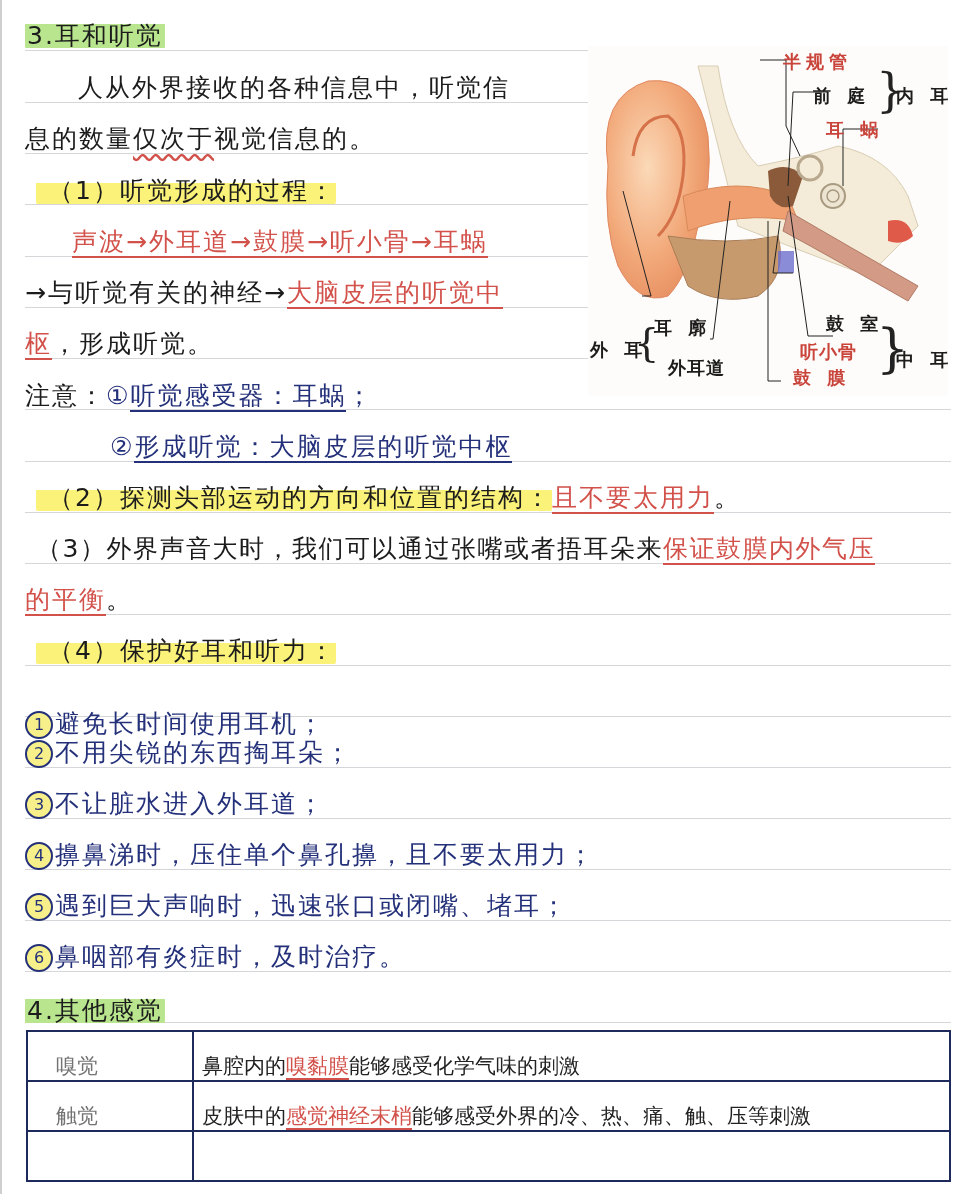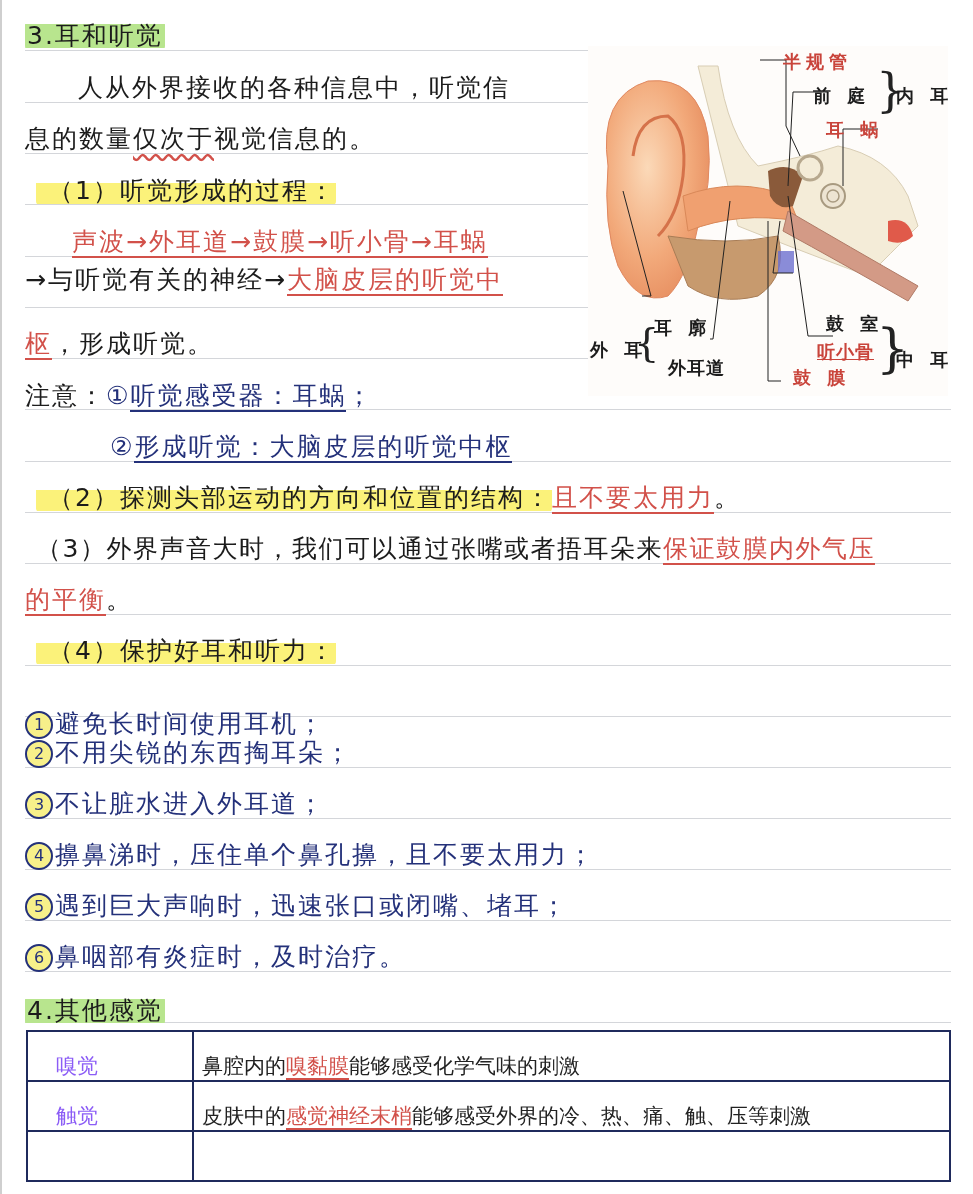--- a/index.html
+++ b/index.html
@@ -22,21 +22,21 @@
     .num.y { background: #f7f08a; }
     .title { font-size: 25px; }
     
     .diagram { position: absolute; left: 588px; top: 46px; width: 360px; height: 350px; background: #fefcfa; }
     .diagram svg { position: absolute; left: 0; top: 0; }
     .lbl { position: absolute; font-family: "DejaVu Serif", serif; font-size: 18px; font-weight: bold; white-space: nowrap; letter-spacing: 5px; }
     .lbl.red { color: #c9443b; }
     
     .tbl { position: absolute; left: 26px; top: 1030px; width: 925px; border-collapse: collapse; font-size: 21px; }
     .tbl td { border: 2px solid #1f2a5c; height: 44px; padding: 4px 8px 0; vertical-align: bottom; }
-    .tbl td.c1 { width: 128px; padding-left: 28px; color: #8b5cf6; }
+    .tbl td.c1 { width: 128px; padding-left: 28px; color: #737373; }
     .tbl tr.hdr td { color: #222; }
     .tbl td.c2 { color: #222; }
   </style>
 </head>
 <body>
 
 <div class="leftbar"></div>
 
 <div class="rule" style="top:50px;right:380px;"></div>
 <div class="rule" style="top:102px;right:380px;"></div>
@@ -70,21 +70,21 @@
 </div>
 
 <div class="line" style="top:175px;left:36px;">
   <span class="hl-yellow">（1）听觉形成的过程：</span>
 </div>
 
 <div class="line" style="top:226px;left:72px;">
   <span class="red-u">声波→外耳道→鼓膜→听小骨→耳蜗</span>
 </div>
 
-<div class="line" style="top:264px;">
+<div class="line" style="top:277px;">
   <span>→与听觉有关的神经→</span><span class="red-u">大脑皮层的听觉中</span>
 </div>
 
 <div class="line" style="top:328px;">
   <span class="red-u">枢</span><span>，形成听觉。</span>
 </div>
 
 <div class="line" style="top:380px;">
   <span>注意：</span><span class="blue">①</span><span class="blue-u">听觉感受器：耳蜗</span><span class="blue">；</span>
 </div>
@@ -174,21 +174,21 @@
     <text x="46" y="310" font-size="40" fill="#222" font-family="DejaVu Serif, serif">{</text>
   </svg>
   <span class="lbl red" style="left:195px;top:4px;">半规管</span>
   <span class="lbl" style="left:225px;top:38px;">前 庭</span>
   <span class="lbl red" style="left:238px;top:72px;">耳 蜗</span>
   <span class="lbl" style="left:308px;top:38px;">内 耳</span>
   <span class="lbl" style="left:66px;top:270px;">耳 廓</span>
   <span class="lbl" style="left:2px;top:292px;">外 耳</span>
   <span class="lbl" style="left:80px;top:310px;letter-spacing:1px;">外耳道</span>
   <span class="lbl" style="left:238px;top:266px;">鼓 室</span>
-  <span class="lbl red" style="left:229px;top:294px;letter-spacing:1px;text-decoration:underline;">听小骨</span>
+  <span class="lbl red" style="left:212px;top:294px;letter-spacing:1px;">听小骨</span>
   <span class="lbl red" style="left:205px;top:320px;">鼓 膜</span>
   <span class="lbl" style="left:308px;top:302px;">中 耳</span>
 </div>
 
 <div class="line title" style="top:995px;">
   <span class="hl-green">4.其他感觉</span>
 </div>
 
 <table class="tbl">
   <tbody>

